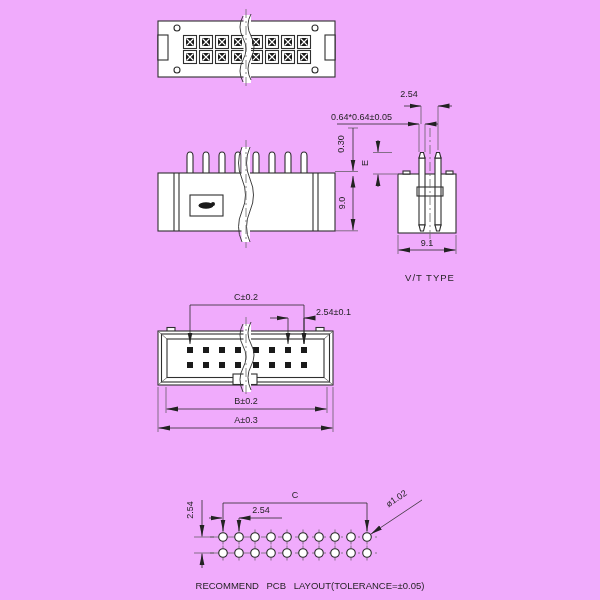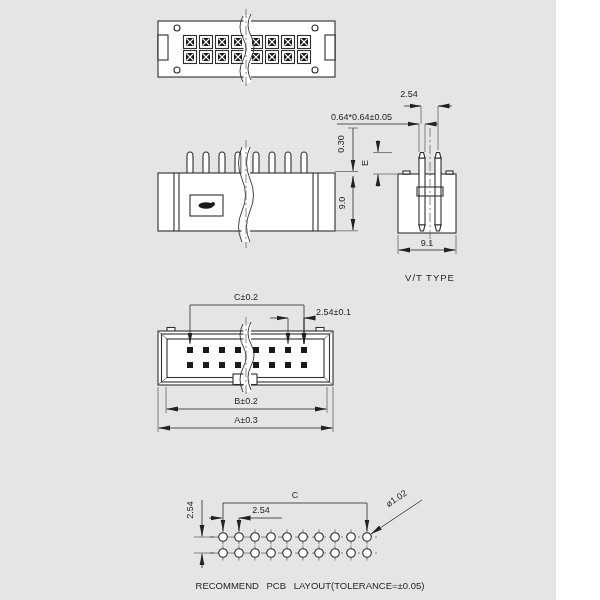--- a/index.html
+++ b/index.html
@@ -1,16 +1,16 @@
 <!DOCTYPE html>
 <html><head>
 <meta charset="utf-8">
 <style>
   html,body{margin:0;padding:0;background:#fff;}
-  .page{width:556px;height:600px;background:#e5e5e5;position:relative;overflow:hidden;
+  .page{width:600px;height:600px;background:#f0abfc;position:relative;overflow:hidden;
         font-family:"Liberation Sans", sans-serif;}
   svg{display:block;}
   .obj{stroke:#2f2f2f;stroke-width:1.1;fill:none;}
   .objf{stroke:#2f2f2f;stroke-width:1.1;fill:#ffffff;}
   .blk{fill:#1a1a1a;stroke:none;}
   .wx{stroke:#ffffff;stroke-width:1.1;fill:none;}
   .dim{stroke:#2b2b2b;stroke-width:0.8;fill:none;}
   .ext{stroke:#555555;stroke-width:0.7;fill:none;}
   .cl{stroke:#6b6b6b;stroke-width:0.8;fill:none;stroke-dasharray:9 3 2 3;}
   .band{fill:#ffffff;stroke:none;}

